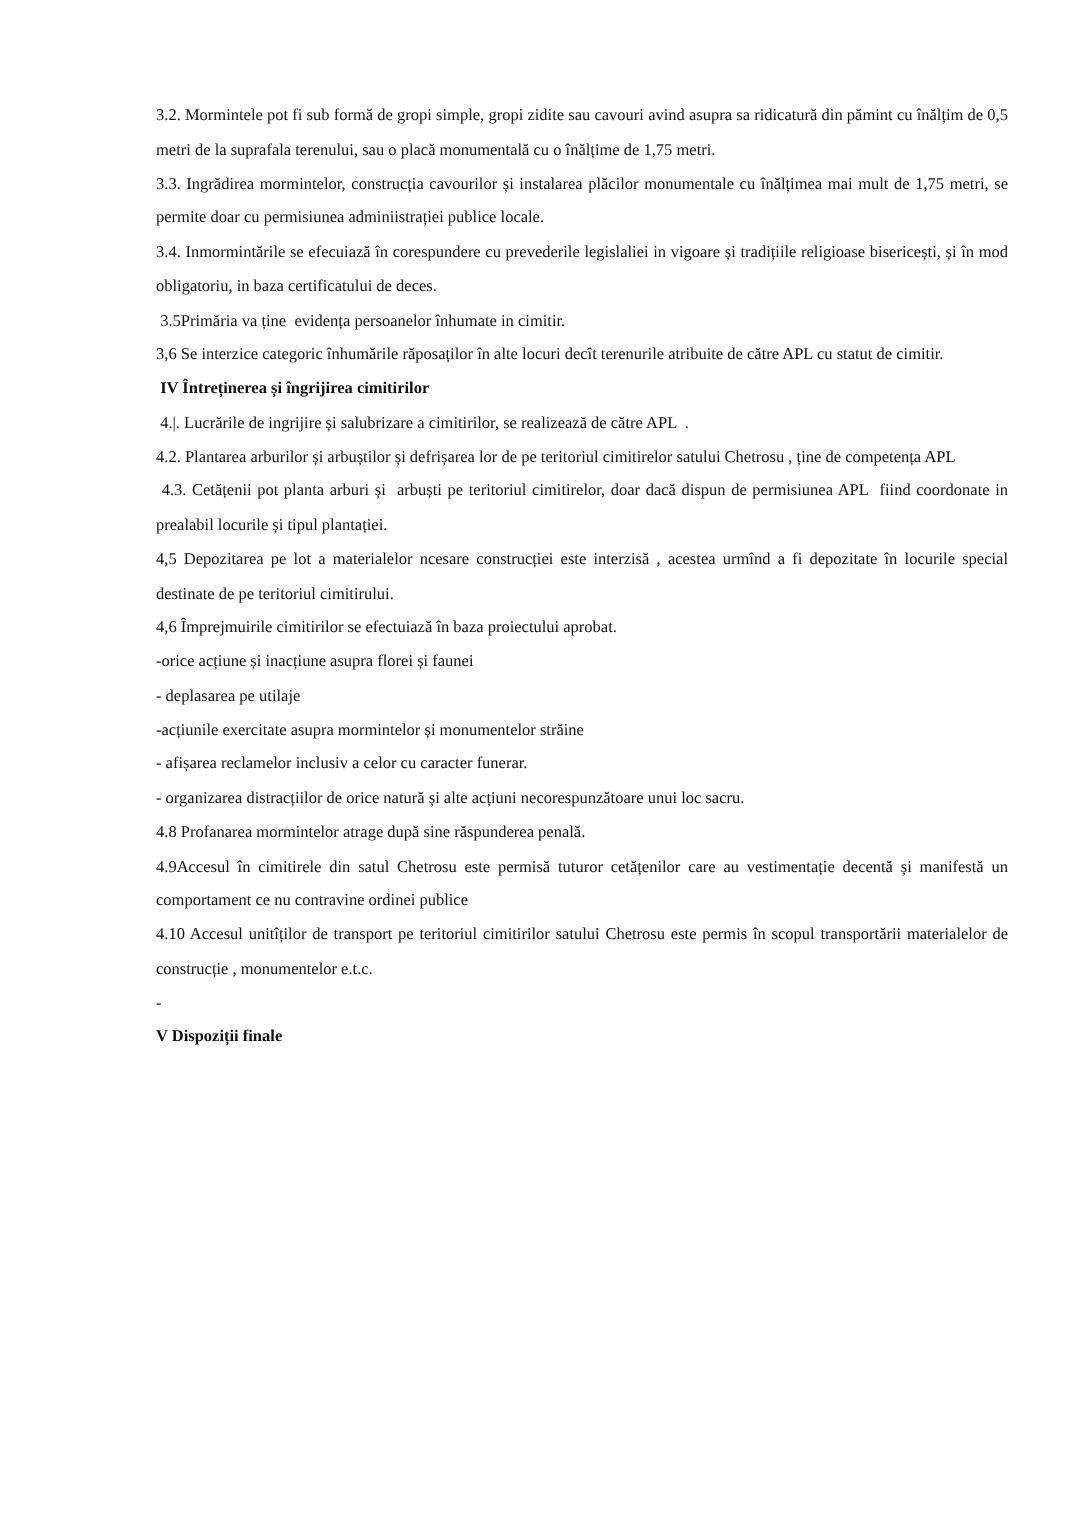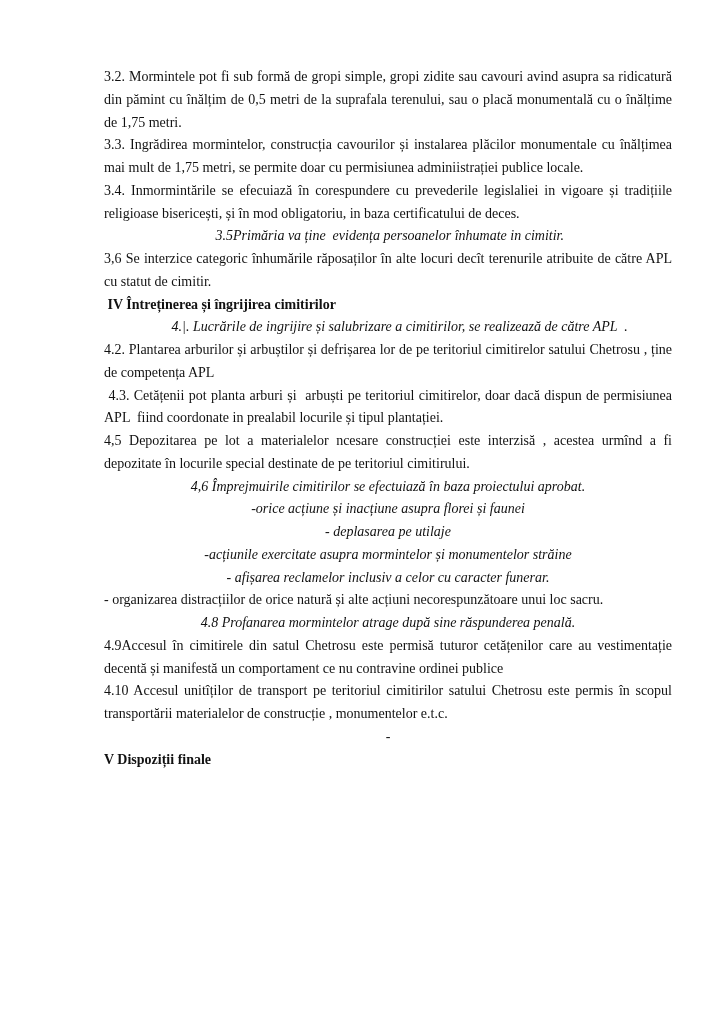--- a/index.html
+++ b/index.html
@@ -3,41 +3,41 @@
 <meta charset="utf-8">
 <style>
   html, body { margin: 0; padding: 0; background: #ffffff; }
   body { width: 724px; height: 1024px; position: relative; overflow: hidden; }
   .page {
     position: absolute;
     left: 104px;
     top: 66px;
     width: 568px;
     font-family: "Liberation Serif", "DejaVu Serif", serif;
-    font-size: 14px;
+    font-size: 11px;
     line-height: 22.75px;
     color: #111111;
   }
   .p { margin: 0; text-align: justify; }
-  .p.left { text-align: center; font-style: italic; }
+  .p.left { text-align: left; }
   .heading { font-weight: bold; margin: 0; }
 </style>
 </head>
 <body>
 
 <div class="page">
   <p class="p">3.2. Mormintele pot fi sub formă de gropi simple, gropi zidite sau cavouri avind asupra sa ridicatură din pămint cu înălțim  de 0,5 metri de la suprafala terenului, sau o placă monumentală cu o înălțime de 1,75 metri.</p>
   <p class="p">3.3. Ingrădirea mormintelor, construcția cavourilor și instalarea plăcilor monumentale cu înălțimea mai mult de 1,75 metri, se permite doar cu permisiunea adminiistrației publice locale.</p>
   <p class="p">3.4. Inmormintările se efecuiază în  corespundere cu prevederile legislaliei in vigoare și tradițiile religioase bisericești, și în  mod obligatoriu, in baza certificatului de deces.</p>
   <p class="p left" style="white-space:pre-wrap;"> 3.5Primăria va ține  evidența persoanelor înhumate in cimitir.</p>
   <p class="p">3,6 Se interzice categoric  înhumările răposaților  în alte locuri decît terenurile atribuite de către APL  cu statut de cimitir.</p>
 
   <p class="heading" style="white-space:pre-wrap;"> IV Întreținerea și îngrijirea cimitirilor</p>
 
-  <p class="p left" style="white-space:pre-wrap;margin-left:20px;"> 4.|. Lucrările de ingrijire și salubrizare a cimitirilor, se realizează de către APL  .</p>
+  <p class="p left" style="white-space:pre-wrap;"> 4.|. Lucrările de ingrijire și salubrizare a cimitirilor, se realizează de către APL  .</p>
   <p class="p">4.2. Plantarea arburilor și arbuștilor  și defrișarea lor de pe teritoriul cimitirelor satului Chetrosu , ține de competența APL</p>
   <p class="p" style="white-space:pre-wrap;"> 4.3. Cetățenii pot planta arburi și  arbuști pe teritoriul cimitirelor, doar dacă dispun de permisiunea APL  fiind coordonate in prealabil locurile și tipul plantației.</p>
   <p class="p">4,5 Depozitarea pe lot a materialelor ncesare construcției este interzisă , acestea urmînd a fi depozitate  în locurile special destinate de pe teritoriul cimitirului.</p>
   <p class="p left">4,6 Împrejmuirile cimitirilor se efectuiază în baza proiectului aprobat.</p>
   <p class="p left">-orice acțiune și inacțiune asupra florei și faunei</p>
   <p class="p left">- deplasarea pe utilaje</p>
   <p class="p left">-acțiunile exercitate asupra mormintelor  și monumentelor străine</p>
   <p class="p left">- afișarea reclamelor inclusiv a  celor cu caracter funerar.</p>
   <p class="p">- organizarea distracțiilor de orice natură  și alte acțiuni necorespunzătoare unui loc sacru.</p>
   <p class="p left">4.8 Profanarea mormintelor atrage după sine răspunderea penală.</p>

